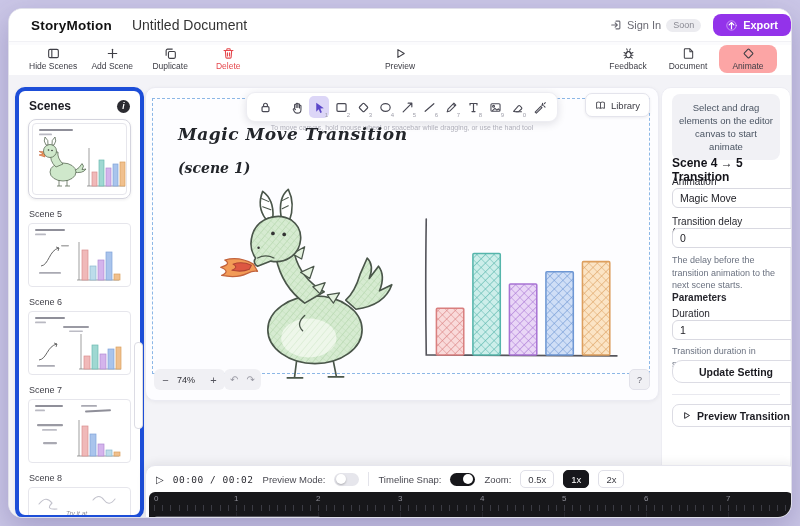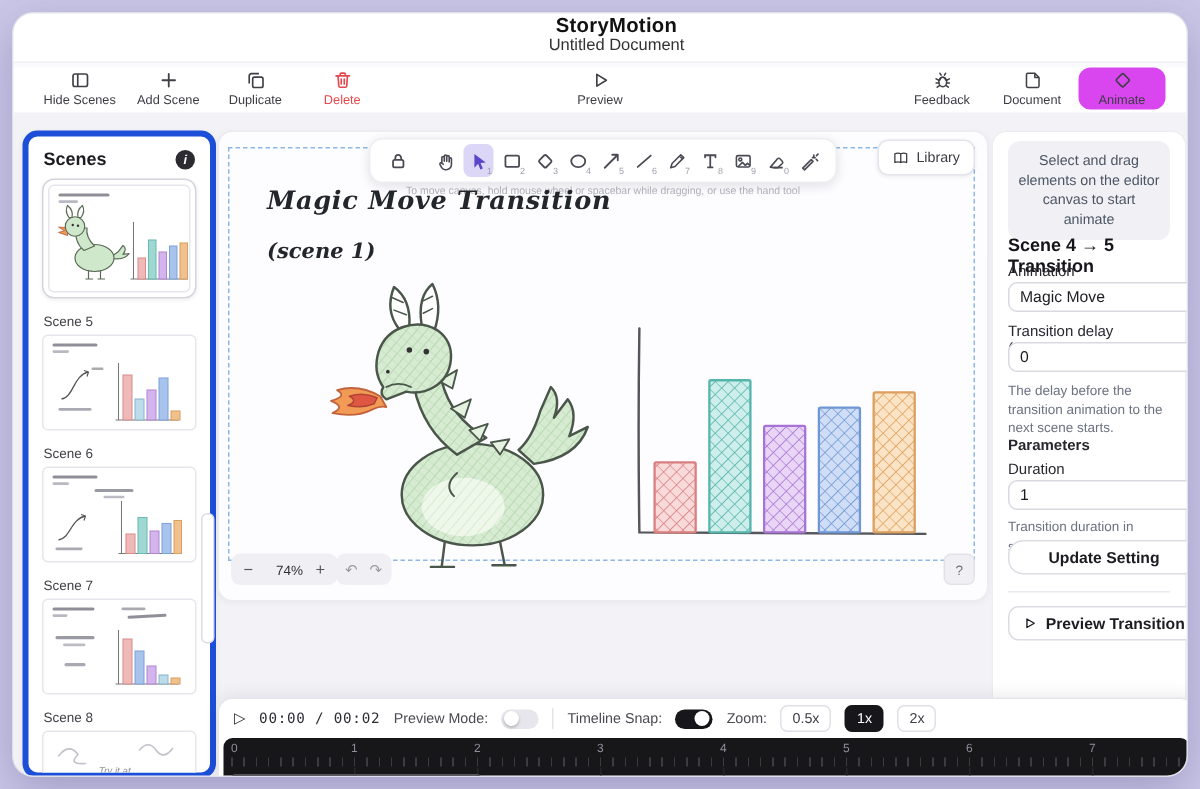--- a/index.html
+++ b/index.html
@@ -1,35 +1,35 @@
 <!DOCTYPE html>
 <html><head>
 <meta charset="utf-8">
 <style>
   html,body{margin:0;padding:0;}
   #stage{position:relative;width:800px;height:526px;background:#cbc7e7;font-family:"Liberation Sans",sans-serif;overflow:hidden;}
   .window{position:absolute;inset:8px;background:#fbfbfd;border:1px solid #e0e0ea;border-radius:14px;box-shadow:0 10px 30px rgba(60,50,120,.28);overflow:hidden;}
 
   
-  .hdr{position:absolute;left:0;right:0;top:0;height:32px;display:flex;align-items:center;padding:0 0 0 22px;background:#fff;border-bottom:1px solid #f1f1f5;flex-direction:column;}
+  .hdr{position:absolute;left:0;right:0;top:0;height:32px;display:flex;align-items:center;padding:0 0 0 22px;background:#fff;border-bottom:1px solid #f1f1f5;}
   .logo{font-size:13.5px;font-weight:800;color:#111;letter-spacing:.2px;}
-  .docname{font-size:11px;color:#333;margin-left:0;}
+  .docname{font-size:14px;color:#333;margin-left:20px;}
   .hdr-right{margin-left:auto;display:flex;align-items:center;gap:12px;}
   .signin{display:flex;align-items:center;gap:5px;font-size:11px;color:#6b6b74;cursor:pointer;}
   .soon{font-size:9px;color:#8a8a93;background:#ececf0;border-radius:8px;padding:1.5px 7px;}
   .export{display:flex;align-items:center;gap:6px;background:#9333ea;color:#fff;font-size:11px;font-weight:700;border:none;border-radius:8px;padding:5px 13px;cursor:pointer;}
 
   
   .tbar{position:absolute;left:0;right:0;top:36px;height:34px;background:#fff;border-bottom:1px solid #eaeaef;display:flex;align-items:flex-start;padding:0 14px;}
   .tb-item{display:flex;flex-direction:column;align-items:center;justify-content:center;gap:1px;min-width:46px;padding:2px 6px;border-radius:8px;cursor:pointer;}
   .tb-item span{font-size:8.5px;color:#3c3c44;}
   .tb-item.red span{color:#e5484d;}
   .tb-center{position:absolute;left:50%;transform:translateX(-50%);}
   .tb-right{margin-left:auto;display:flex;align-items:center;gap:2px;}
-  .tb-item.active{background:#d946ef;}
+  .tb-item.active{background:#fca5a5;}
 
   
   .main{position:absolute;left:0;right:0;top:66px;bottom:0;background:#f3f3f7;}
   .sidebar{position:absolute;left:6px;top:12px;width:121px;height:424px;background:#fff;border:4px solid #1d4ed8;border-radius:10px;box-shadow:0 1px 4px rgba(20,20,40,.06);overflow:hidden;}
   .sb-hd{display:flex;align-items:center;justify-content:space-between;padding:8px 10px 4px 10px;}
   .sb-title{font-size:12px;font-weight:700;color:#1b1b22;}
   .info-dot{width:13px;height:13px;border-radius:50%;background:#2b2b31;color:#fff;font-size:8.5px;font-style:italic;font-weight:700;display:flex;align-items:center;justify-content:center;cursor:pointer;}
   .sb-list{padding:2px 9px;}
   .scene-label{font-size:9px;color:#3f3f47;margin:10px 0 4px 1px;}
   .thumb{background:#fff;border:1px solid #e6e6ec;border-radius:4px;overflow:hidden;display:block;}
@@ -44,21 +44,21 @@
   .tool{position:relative;width:20px;height:22px;display:flex;align-items:center;justify-content:center;border-radius:5px;color:#4a4a55;cursor:pointer;}
   .tool.active{background:#dcd6f7;color:#5b47c9;}
   .tool .sc{position:absolute;right:1px;bottom:0;font-size:6px;color:#a0a0ab;}
   .tool.gap{margin-right:10px;}
   .library{position:absolute;right:8px;top:5px;height:22px;display:flex;align-items:center;gap:5px;background:#fff;border:1px solid #e4e4ec;border-radius:7px;padding:0 9px;font-size:9.5px;color:#3c3c44;cursor:pointer;z-index:4;box-shadow:0 1px 3px rgba(20,20,40,.07);}
   .hint{position:absolute;top:36px;left:0;right:0;text-align:center;font-size:7px;color:#b3b3bd;}
   .sketch-title{position:absolute;left:32px;top:36px;font-family:"DejaVu Serif",cursive;font-style:italic;font-weight:700;font-size:17px;color:#23262b;letter-spacing:.5px;}
   .sketch-sub{position:absolute;left:32px;top:72px;font-family:"DejaVu Serif",cursive;font-style:italic;font-weight:700;font-size:14px;color:#23262b;}
   .zoombar{position:absolute;left:8px;bottom:10px;height:21px;display:flex;align-items:center;background:#f0f0f4;border-radius:6px;padding:0 4px;gap:4px;z-index:4;}
   .zoombar .zbtn{width:15px;text-align:center;font-size:11px;color:#55555e;cursor:pointer;}
-  .zoomlvl{font-size:9px;color:#2f2f36;min-width:25px;text-align:right;}
+  .zoomlvl{font-size:9px;color:#2f2f36;min-width:25px;text-align:left;}
   .histbar{position:absolute;left:78px;bottom:10px;height:21px;display:flex;align-items:center;background:#f0f0f4;border-radius:6px;padding:0 6px;gap:8px;z-index:4;}
   .histbar .hbtn{font-size:10px;color:#9a9aa4;cursor:pointer;}
   .helpbtn{position:absolute;right:8px;bottom:10px;width:19px;height:19px;background:#f0f0f4;border-radius:5px;display:flex;align-items:center;justify-content:center;font-size:9px;color:#6b6b75;border:1px solid #e2e2ea;cursor:pointer;z-index:4;}
 
   
   .rpanel{position:absolute;left:652px;top:12px;width:128px;height:402px;background:#fff;border:1px solid #ededf3;border-radius:10px;}
   .rp-abs{position:absolute;left:10px;right:10px;}
   .infobox{top:6px;background:#f1f1f5;border-radius:8px;padding:7px 6px;font-size:9.5px;line-height:13px;color:#4b5563;text-align:center;}
   .rp-title{top:66px;font-size:12px;font-weight:700;color:#14141a;}
   .rp-label{font-size:10px;color:#27272e;}
@@ -92,20 +92,36 @@
 </style>
 </head>
 <body>
 
 <div id="stage">
   <div class="window">
 
     <div class="hdr">
       <div class="logo">StoryMotion</div>
       <div class="docname">Untitled Document</div>
+      <div class="hdr-right">
+        <div class="signin">
+          <svg class="ic" width="12" height="12" viewBox="0 0 14 14" fill="none" stroke="#6b6b74" stroke-width="1.3" stroke-linecap="round" stroke-linejoin="round">
+              <path d="M7 2.5 h3.5 a1 1 0 0 1 1 1 v7 a1 1 0 0 1 -1 1 H7 M2 7 h6.5 M6 4.5 L8.5 7 L6 9.5"></path>
+            </svg>
+          <span>Sign In</span>
+          <span class="soon">Soon</span>
+        </div>
+        <button class="export">
+          <svg class="ic" width="11" height="11" viewBox="0 0 14 14" fill="none" stroke="#fff" stroke-width="1.5" stroke-linecap="round" stroke-linejoin="round">
+              <path d="M7 11 V3.4 M4 6.2 L7 3.2 L10 6.2"></path>
+              <circle cx="7" cy="7" r="6" stroke-width="1.1" opacity=".55"></circle>
+            </svg>
+          <span>Export</span>
+        </button>
+      </div>
     </div>
 
     <div class="tbar">
       <div class="tb-item">
         <svg class="ic" width="13" height="13" viewBox="0 0 14 14" fill="none" stroke="#3f3f46" stroke-width="1.2" stroke-linejoin="round">
             <rect x="1.8" y="2.5" width="10.4" height="9" rx="1.5"></rect>
             <line x1="5.2" y1="2.5" x2="5.2" y2="11.5"></line>
           </svg>
         <span>Hide Scenes</span>
       </div>

